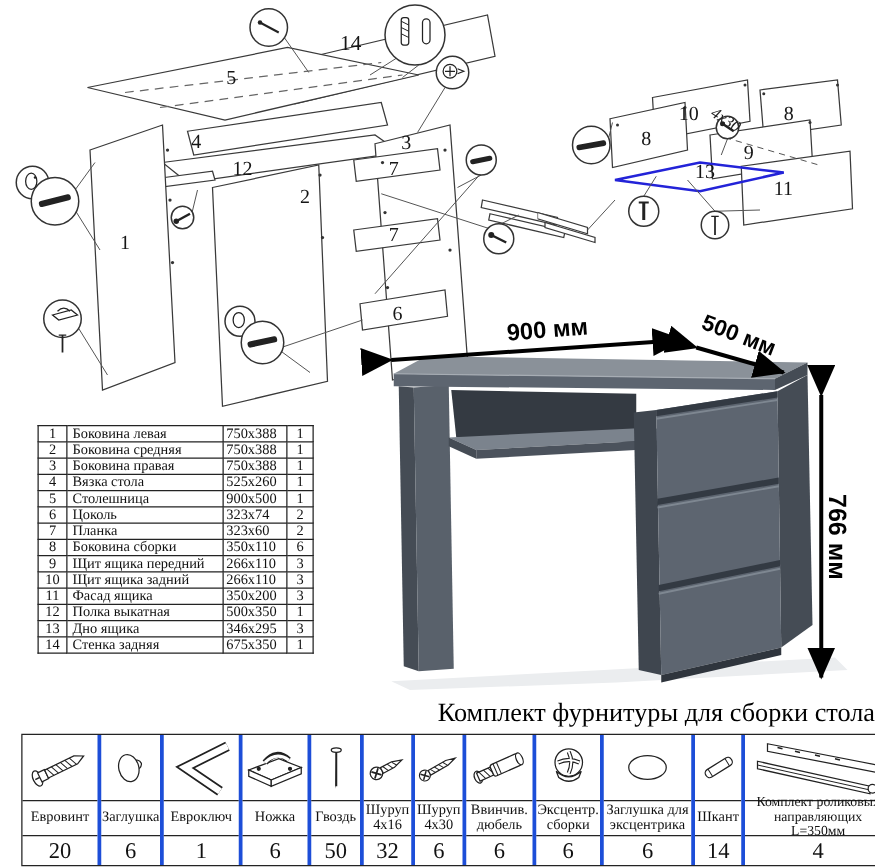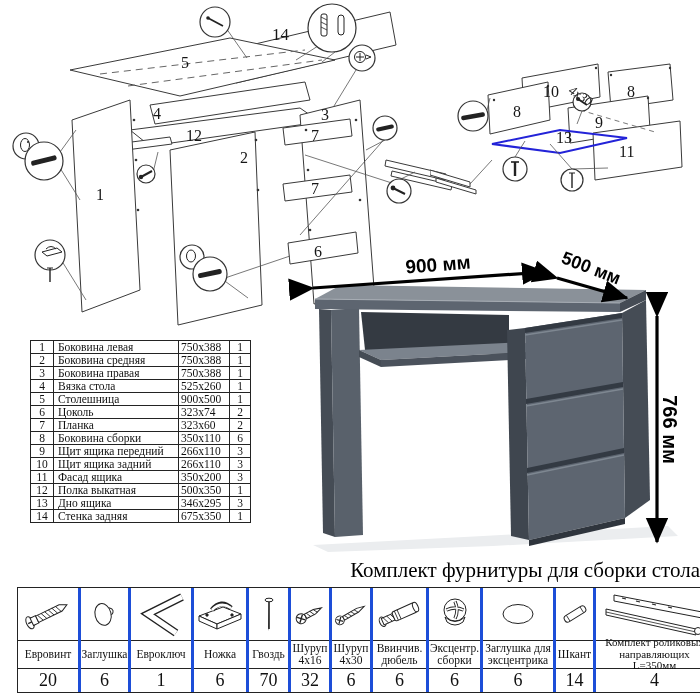--- a/index.html
+++ b/index.html
@@ -402,21 +402,21 @@
 
     <div class="hw-col" style="width:42px;">
       <div class="hw-icon-cell">
           <svg width="30" height="46" viewBox="0 0 30 46">
         <ellipse cx="15" cy="9" rx="4" ry="1.8" fill="#fff" stroke="#222"></ellipse>
         <path d="M15,11 L15,36 L14.2,40 Z" fill="#222"></path>
         <path d="M15,11 L15,38" stroke="#222" stroke-width="1.6"></path>
       </svg>
         </div>
       <div class="hw-label-cell">Гвоздь</div>
-      <div class="hw-qty-cell">70</div>
+      <div class="hw-qty-cell">50</div>
     </div>
 
     <div class="hw-col" style="width:41px;">
       <div class="hw-icon-cell">
           <svg width="38" height="46" viewBox="0 0 38 46">
         <g transform="rotate(-28 19 23)" stroke="#222" fill="#fff">
           <circle cx="9" cy="23" r="5"></circle>
           <path d="M6,20 l6,6 M6,26 l6,-6" stroke-width="1.4"></path>
           <path d="M14,20.5 h10 l8,2.5 l-8,2.5 h-10 z"></path>
           <path d="M16,20.5 l2.5,5 M20,20.5 l2.5,5 M24,21 l2.5,4" stroke-width="0.8" fill="none"></path>

